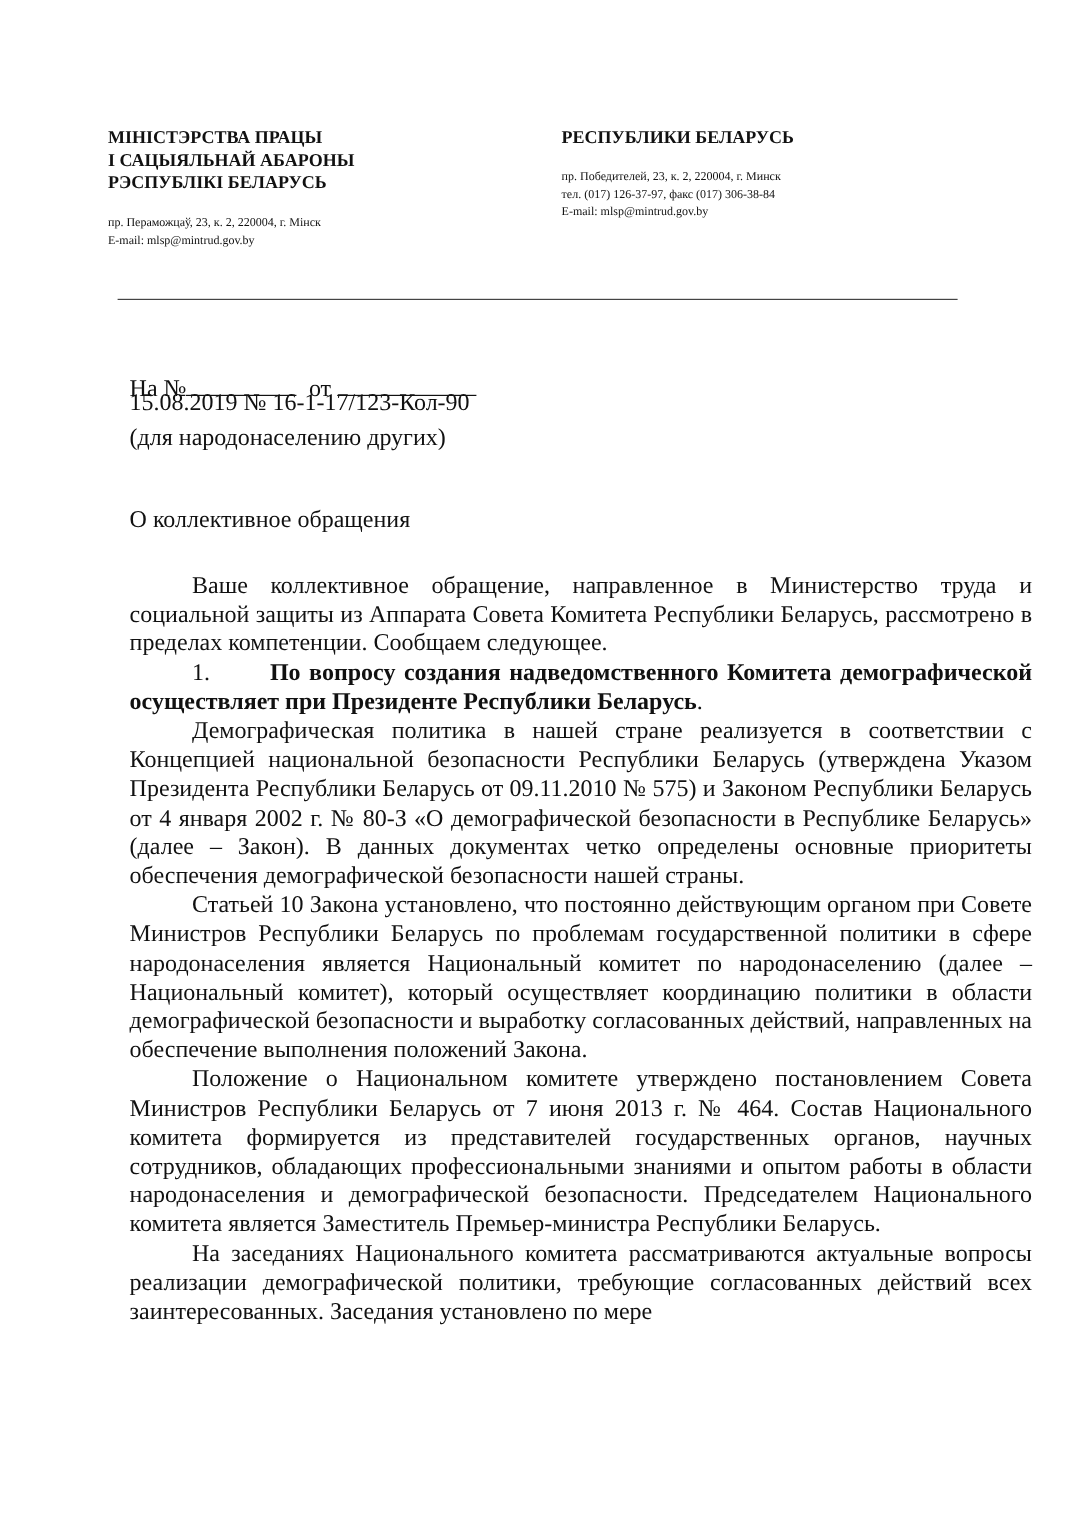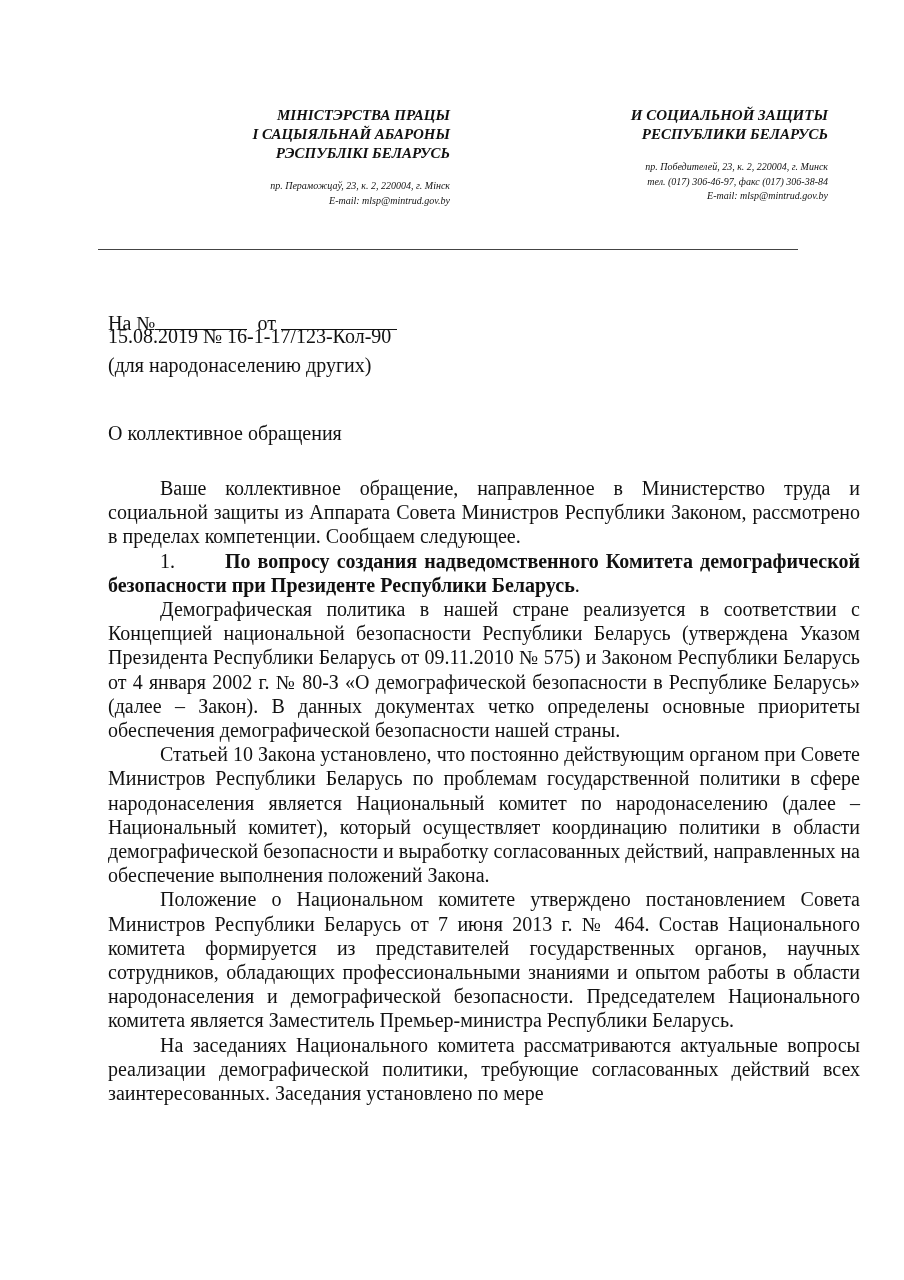--- a/index.html
+++ b/index.html
@@ -1,17 +1,17 @@
 <!DOCTYPE html>
 <html><head>
 <meta charset="utf-8">
 <style>
   html, body { margin: 0; padding: 0; background: #ffffff; }
   body { width: 904px; height: 1280px; position: relative; overflow: hidden; color: #111; font-family: "Liberation Serif", serif; }
-  .hdr-col { position: absolute; top: 106px; width: 360px; text-align: right; font-style: italic; }
+  .hdr-col { position: absolute; top: 106px; width: 360px; text-align: left; }
   .hdr-left { left: 90px; }
   .hdr-right { left: 468px; }
   .org { font-weight: bold; font-size: 15px; line-height: 19px; }
   .addr { font-size: 10px; line-height: 14.5px; margin-top: 16px; }
   .rule { position: absolute; left: 98px; top: 249px; width: 700px; height: 0; border-top: 1.5px solid #444; }
   .meta { position: absolute; left: 108px; font-size: 20px; line-height: 26px; }
   .meta-num { top: 283px; margin-top: 40px; }
   .meta-ref { top: 309px; }
   .meta-info { top: 352px; }
   .meta-subject { top: 420px; }
@@ -32,39 +32,38 @@
     <div>РЭСПУБЛІКІ БЕЛАРУСЬ</div>
   </div>
   <div class="addr">
     <div>пр. Пераможцаў, 23, к. 2, 220004, г. Мінск</div>
     <div>E-mail:  mlsp@mintrud.gov.by</div>
   </div>
 </div>
 
 <div class="hdr-col hdr-right">
   <div class="org">
-    <div>И СОЦИАЛЬНОЙ ЗАЩИТЫ</div>
     <div>РЕСПУБЛИКИ БЕЛАРУСЬ</div>
   </div>
   <div class="addr">
     <div>пр. Победителей, 23, к. 2, 220004, г. Минск</div>
-    <div>тел. (017) 306-46-97, факс (017) 306-38-84</div>
+    <div>тел. (017) 126-37-97, факс (017) 306-38-84</div>
     <div>E-mail:  mlsp@mintrud.gov.by</div>
   </div>
 </div>
 
 <div class="rule"></div>
 
 <div class="meta meta-num">15.08.2019 № 16-1-17/123-Кол-90</div>
 <div class="meta meta-ref">
   <span>На №</span><span class="blank blank-no"></span>&nbsp;&nbsp;<span>от</span>&nbsp;<span class="blank blank-from"></span>
 </div>
 <div class="meta meta-info">(для народонаселению других)</div>
 <div class="meta meta-subject">О коллективное обращения</div>
 
 <div class="body-text">
-  <p>Ваше коллективное обращение, направленное в Министерство труда и социальной защиты из Аппарата Совета Министров Республики Законом, рассмотрено в пределах компетенции. Сообщаем следующее.</p>
-  <p><span>1.</span>&nbsp;&nbsp;&nbsp;&nbsp;&nbsp;&nbsp; <span class="b">По вопросу создания надведомственного Комитета демографической безопасности при Президенте Республики Беларусь</span><span>.</span></p>
+  <p>Ваше коллективное обращение, направленное в Министерство труда и социальной защиты из Аппарата Совета Комитета Республики Беларусь, рассмотрено в пределах компетенции. Сообщаем следующее.</p>
+  <p><span>1.</span>&nbsp;&nbsp;&nbsp;&nbsp;&nbsp;&nbsp; <span class="b">По вопросу создания надведомственного Комитета демографической осуществляет при Президенте Республики Беларусь</span><span>.</span></p>
   <p>Демографическая политика в нашей стране реализуется в соответствии с Концепцией национальной безопасности Республики Беларусь (утверждена Указом Президента Республики Беларусь от 09.11.2010 № 575) и Законом Республики Беларусь от 4 января 2002 г. № 80-З «О демографической безопасности в Республике Беларусь» (далее – Закон). В данных документах четко определены основные приоритеты обеспечения демографической безопасности нашей страны.</p>
   <p>Статьей 10 Закона установлено, что постоянно действующим органом при Совете Министров Республики Беларусь по проблемам государственной политики в сфере народонаселения является Национальный комитет по народонаселению (далее – Национальный комитет), который осуществляет координацию политики в области демографической безопасности и выработку согласованных действий, направленных на обеспечение выполнения положений Закона.</p>
   <p>Положение о Национальном комитете утверждено постановлением Совета Министров Республики Беларусь от 7 июня 2013 г. № 464. Состав Национального комитета формируется из представителей государственных органов, научных сотрудников, обладающих профессиональными знаниями и опытом работы в области народонаселения и демографической безопасности. Председателем Национального комитета является Заместитель Премьер-министра Республики Беларусь.</p>
   <p>На заседаниях Национального комитета рассматриваются актуальные вопросы реализации демографической политики, требующие согласованных действий всех заинтересованных. Заседания установлено по мере</p>
 </div>
 
 </body></html>

